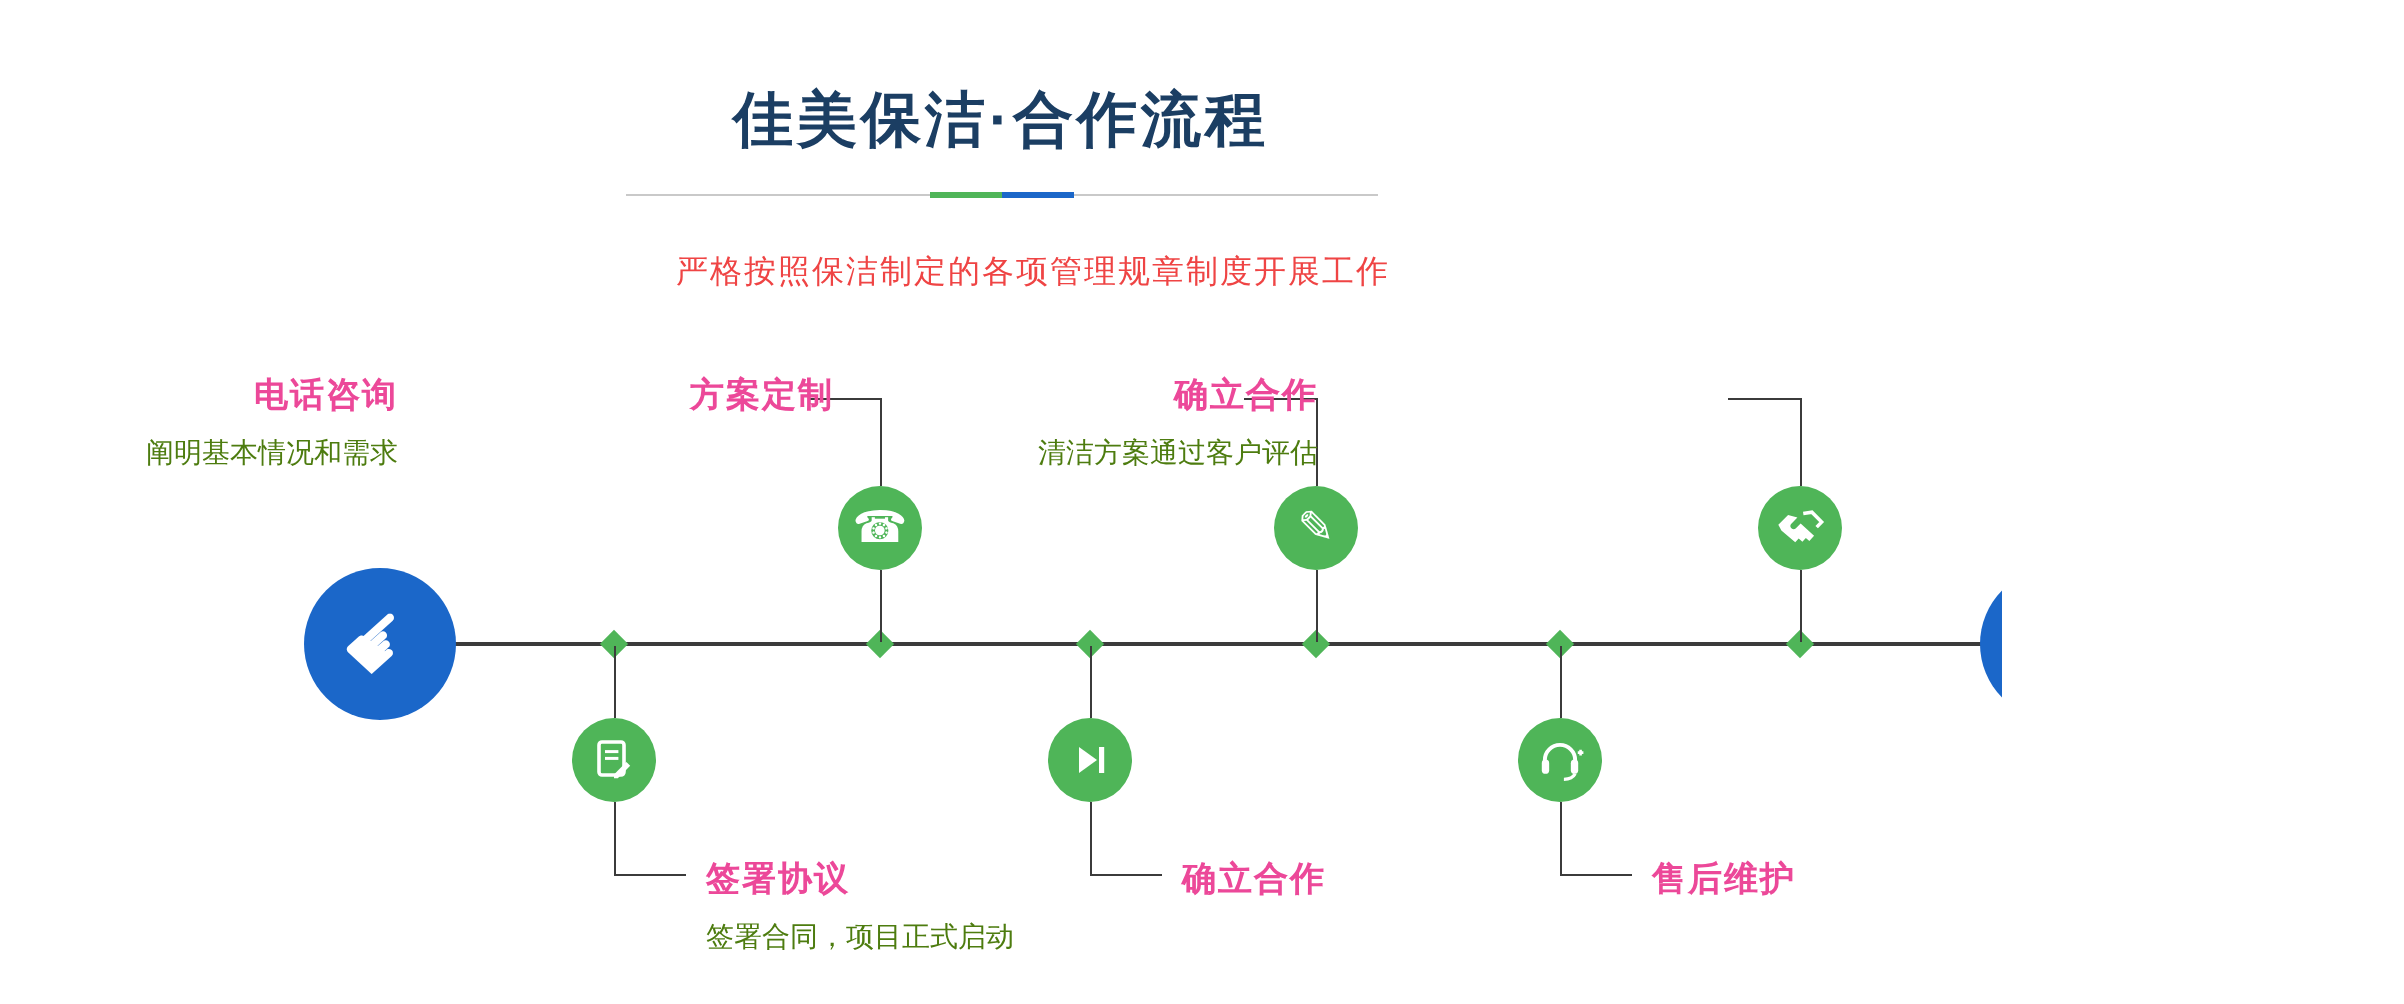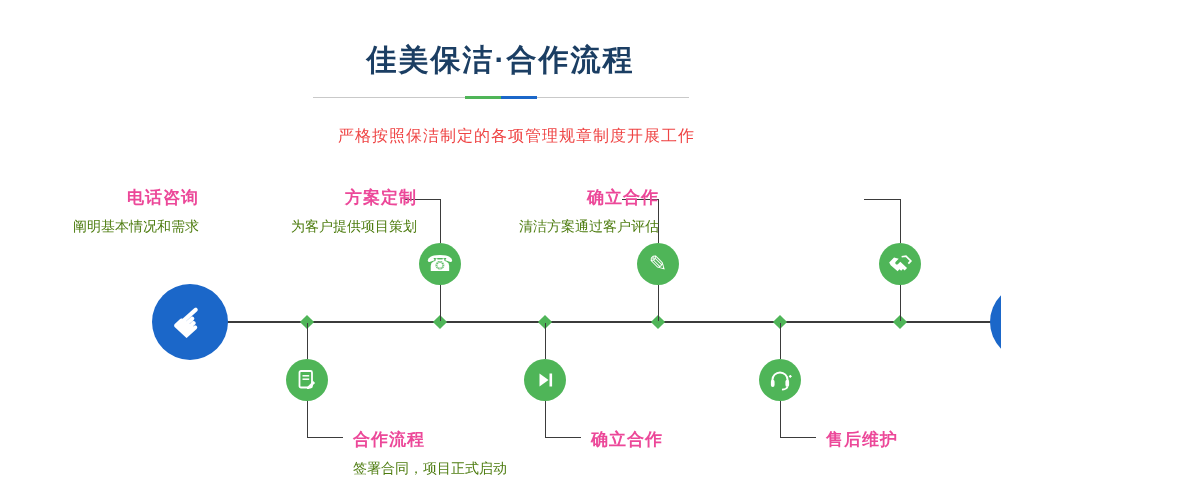--- a/index.html
+++ b/index.html
@@ -112,21 +112,20 @@
   </div>
 
   <div class="hseg" style="left:622px;top:199px;width:36px;"></div>
   <div class="vline" style="left:658px;top:199px;height:44px;"></div>
   <div class="vline" style="left:658px;top:285px;height:36px;"></div>
   <div class="node" style="left:637px;top:243px;">
     <span class="glyph">✎</span>
   </div>
   <div class="label top" style="right:584px;top:186px;width:240px;">
     <p class="st">方案定制</p>
-    <p class="sd">为客户提供项目策划</p>
   </div>
 
   <div class="hseg" style="left:864px;top:199px;width:36px;"></div>
   <div class="vline" style="left:900px;top:199px;height:44px;"></div>
   <div class="vline" style="left:900px;top:285px;height:36px;"></div>
   <div class="node" style="left:879px;top:243px;">
     <svg viewBox="0 0 24 24" width="26" height="26">
       <path d="M2 10.5l4.5-4.5 4.3 1.2-2.9 2.9a1.5 1.5 0 0 0 2.1 2.1l2.3-2.3 6.2 5.7-2.2 2.4-1.6-1.4-1.6 1.7-1.7-1.4-1.6 1.7-6.4-5.4z" fill="#ffffff"></path>
       <path d="M13.5 5.3l4-0.6L22 9.2l-2.3 2.4" fill="none" stroke="#ffffff" stroke-width="1.6"></path>
     </svg>
@@ -141,21 +140,21 @@
   <div class="hseg" style="left:307px;top:437px;width:36px;"></div>
   <div class="node" style="left:286px;top:359px;">
     <svg viewBox="0 0 24 24" width="24" height="24">
       <rect x="4.5" y="3" width="12.5" height="16.5" rx="1.5" fill="none" stroke="#ffffff" stroke-width="1.8"></rect>
       <line x1="7.5" y1="7.8" x2="14.2" y2="7.8" stroke="#ffffff" stroke-width="1.5"></line>
       <line x1="7.5" y1="11.2" x2="14.2" y2="11.2" stroke="#ffffff" stroke-width="1.5"></line>
       <path d="M12 19.2l6.2-6.2 1.9 1.9-6.2 6.2H12z" fill="#ffffff"></path>
     </svg>
   </div>
   <div class="label bottom" style="left:353px;top:428px;">
-    <p class="st">合作流程</p>
+    <p class="st">签署协议</p>
     <p class="sd">签署合同，项目正式启动</p>
   </div>
 
   <div class="vline" style="left:545px;top:323px;height:36px;"></div>
   <div class="vline" style="left:545px;top:401px;height:36px;"></div>
   <div class="hseg" style="left:545px;top:437px;width:36px;"></div>
   <div class="node" style="left:524px;top:359px;">
     <svg viewBox="0 0 24 24" width="24" height="24">
       <path d="M6.5 5.5l9 6.5-9 6.5z" fill="#ffffff"></path>
       <rect x="16.5" y="5.5" width="2.6" height="13" fill="#ffffff"></rect>

